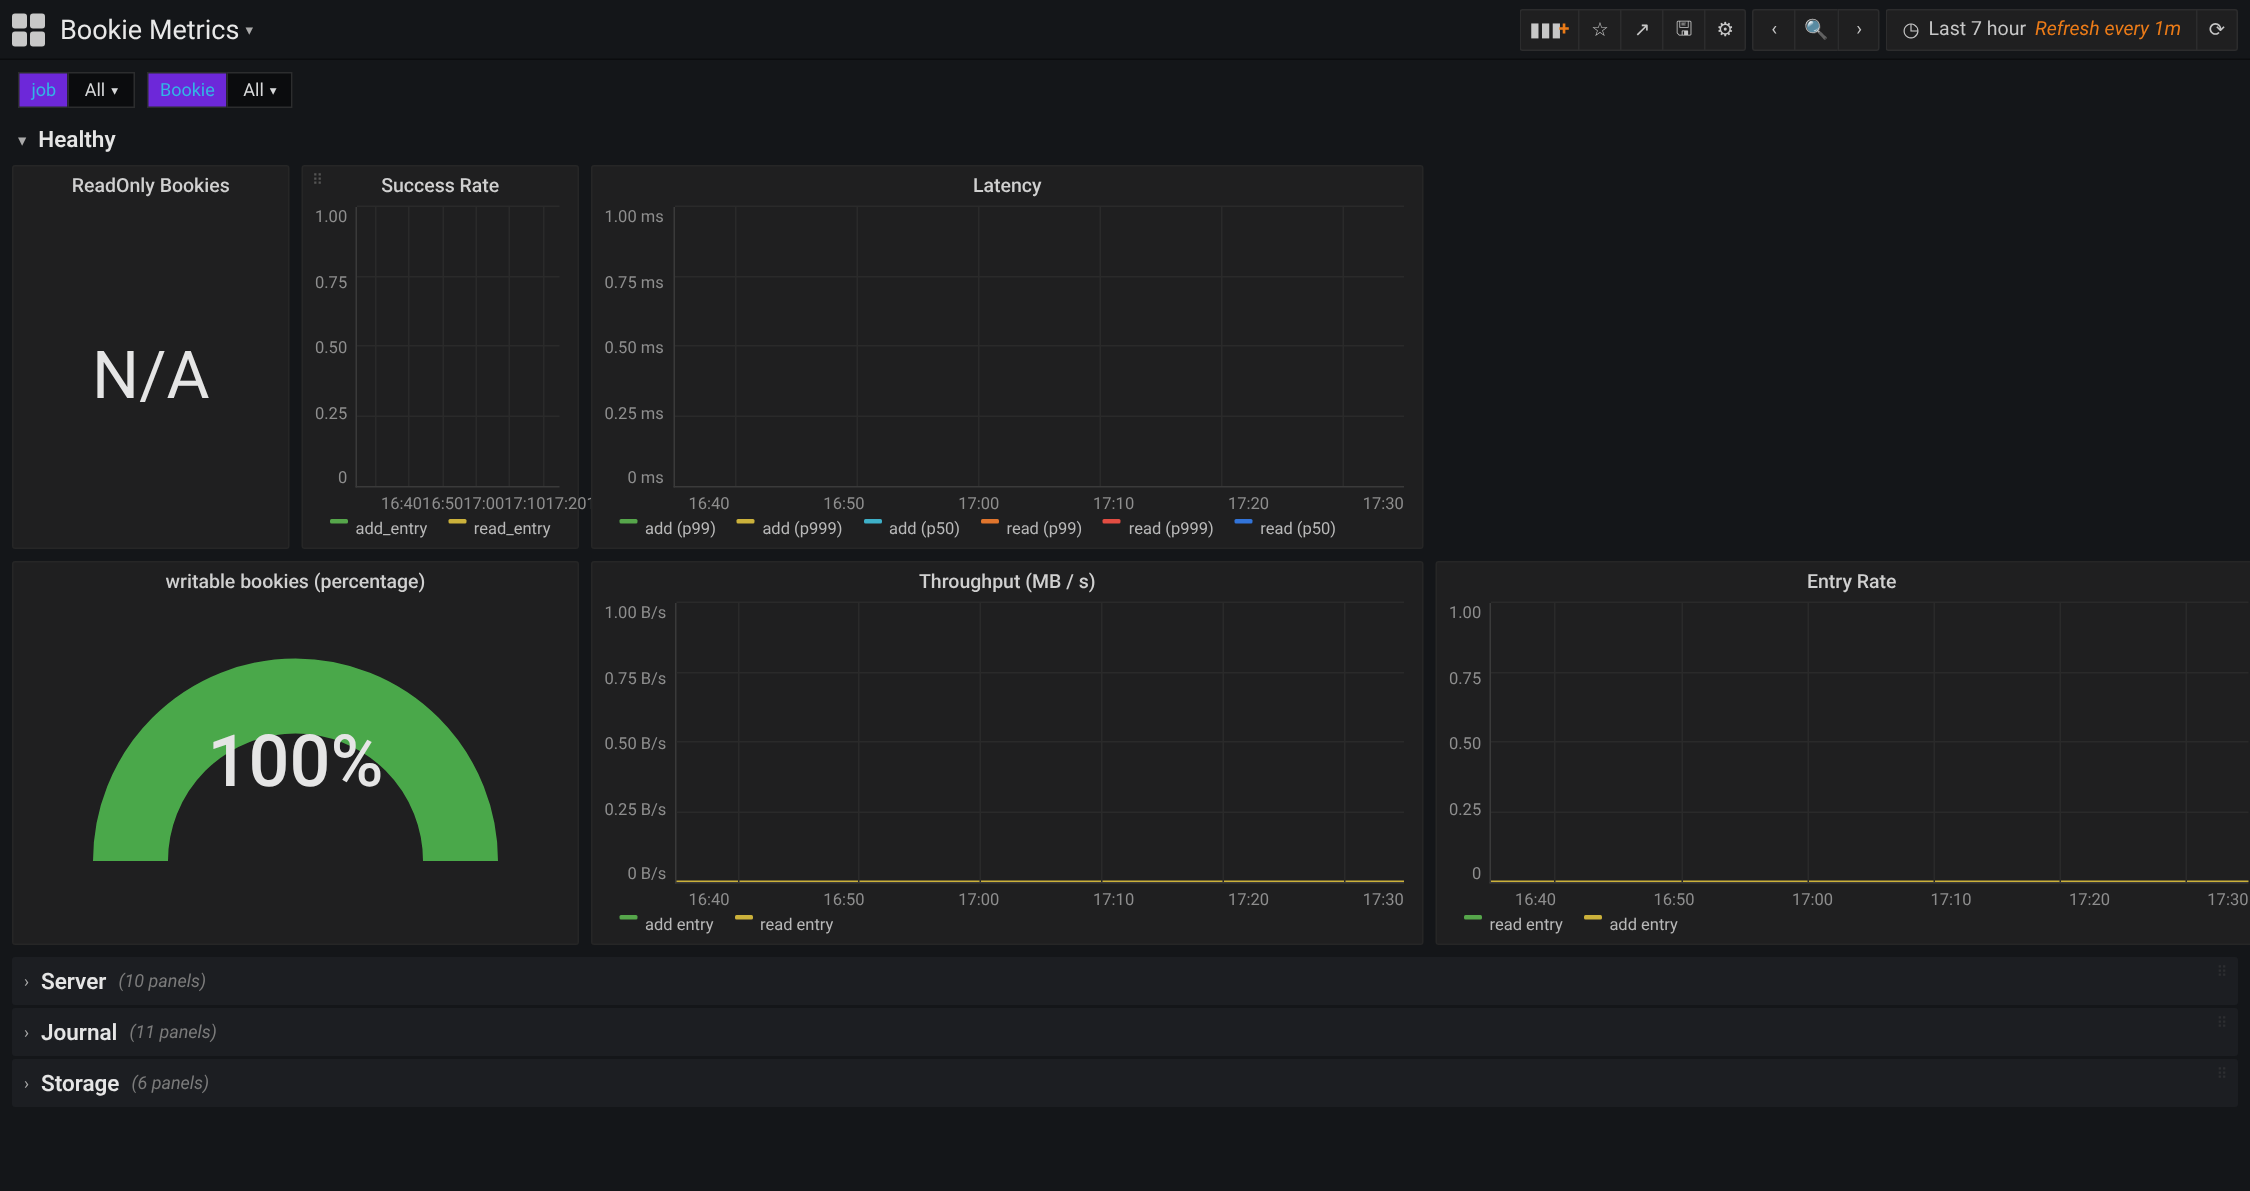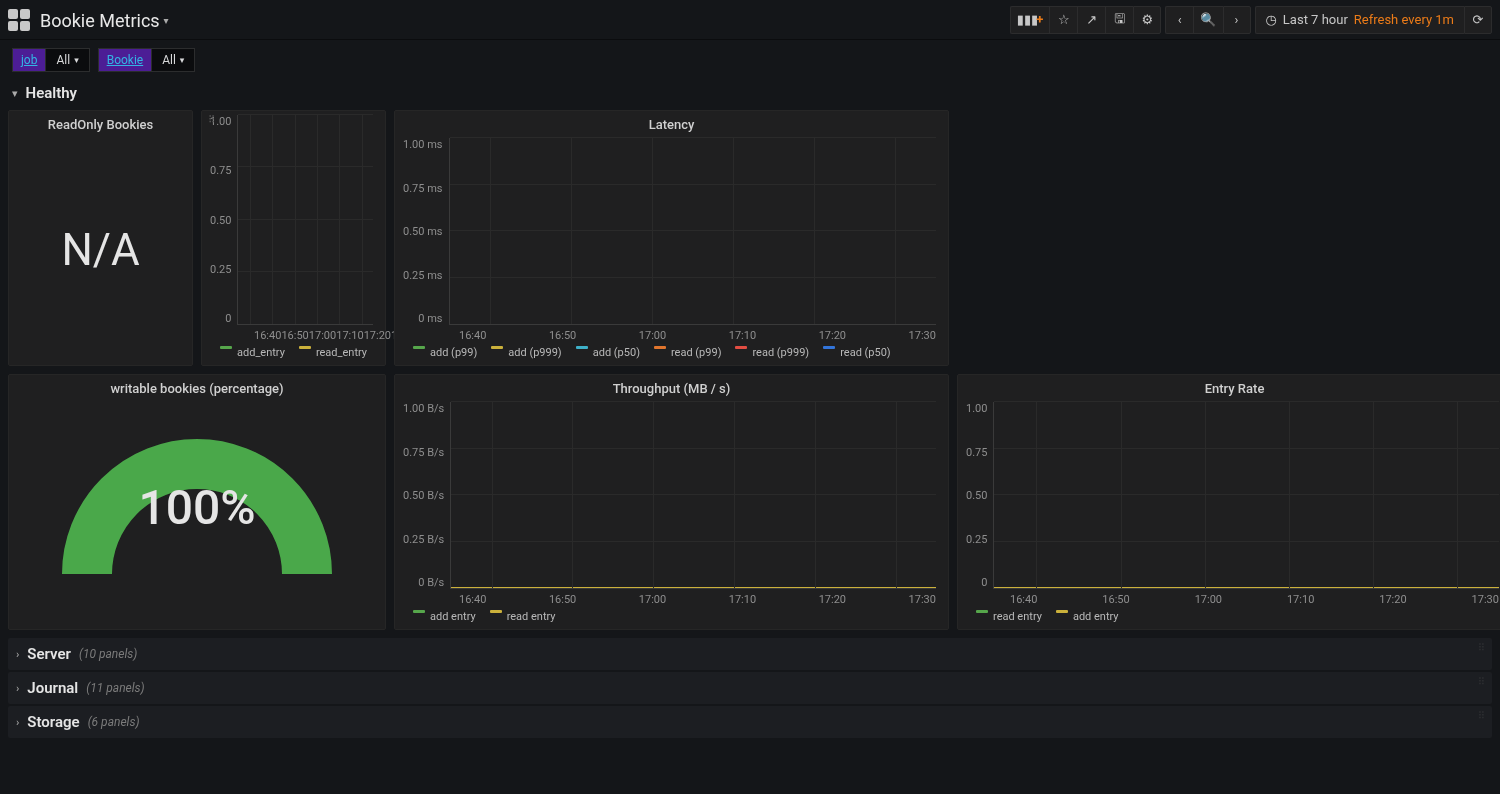--- a/index.html
+++ b/index.html
@@ -29,25 +29,25 @@
     height: 28px; min-width: 28px; padding: 0 6px;
     background: #1f1f20; border: 1px solid #2c2c2d; border-radius: 2px;
     display: flex; align-items: center; justify-content: center;
     color: #c7c7c7; cursor: pointer; font-size: 13px;
   }
   .tb-group { display: flex; gap: 0; }
   .tb-group .tb-btn { border-radius: 0; border-right-width: 0; }
   .tb-group .tb-btn:first-child { border-top-left-radius: 2px; border-bottom-left-radius: 2px; }
   .tb-group .tb-btn:last-child { border-top-right-radius: 2px; border-bottom-right-radius: 2px; border-right-width: 1px; }
   .time-btn { display: flex; align-items: center; gap: 6px; padding: 0 10px; }
-  .time-btn .orange { color: #eb7b18; }
+  .time-btn .orange { color: #eb7b18; font-style: italic; }
   .add-panel-plus { color: #eb7b18; font-weight: bold; margin-left: -2px; }
 
   .varrow { height: 40px; display: flex; align-items: center; padding: 0 12px; gap: 8px; }
-  .var-label { background: #4c1d95; color: #33b5e5; padding: 4px 8px; border: 1px solid #2c2d2e; border-right: none; font-size: 12px; text-decoration: underline; }
+  .var-label { background: #6d28d9; color: #33b5e5; padding: 4px 8px; border: 1px solid #2c2d2e; border-right: none; font-size: 12px; }
   .var-value { background: #0b0c0e; color: #d8d9da; padding: 4px 10px; border: 1px solid #2c2d2e; font-size: 12px; display:flex; align-items:center; gap:4px; }
   .var-wrap { display: flex; }
 
   .rowheader {
     display: flex; align-items: center; gap: 8px; padding: 4px 12px 8px 12px;
     cursor: pointer;
   }
   .rowheader.collapsed {
     background: #1c1e22; margin: 2px 8px; height: 32px; padding: 0 8px;
     border-radius: 2px; position: relative;
@@ -179,20 +179,21 @@
 
   <div class="panel">
     <div class="panel-title">ReadOnly Bookies</div>
     <div class="panel-body">
         <div class="stat-big">N/A</div>
       </div>
   </div>
 
   <div class="panel">
     <span class="handle-ic drag-handle">⠿</span>
+    <div class="panel-title">Success Rate</div>
     <div class="chart-area">
       <div class="plot">
         <div class="yaxis">
             <span>1.00</span>
             <span>0.75</span>
             <span>0.50</span>
             <span>0.25</span>
             <span>0</span>
           </div>
         <div class="grid">

